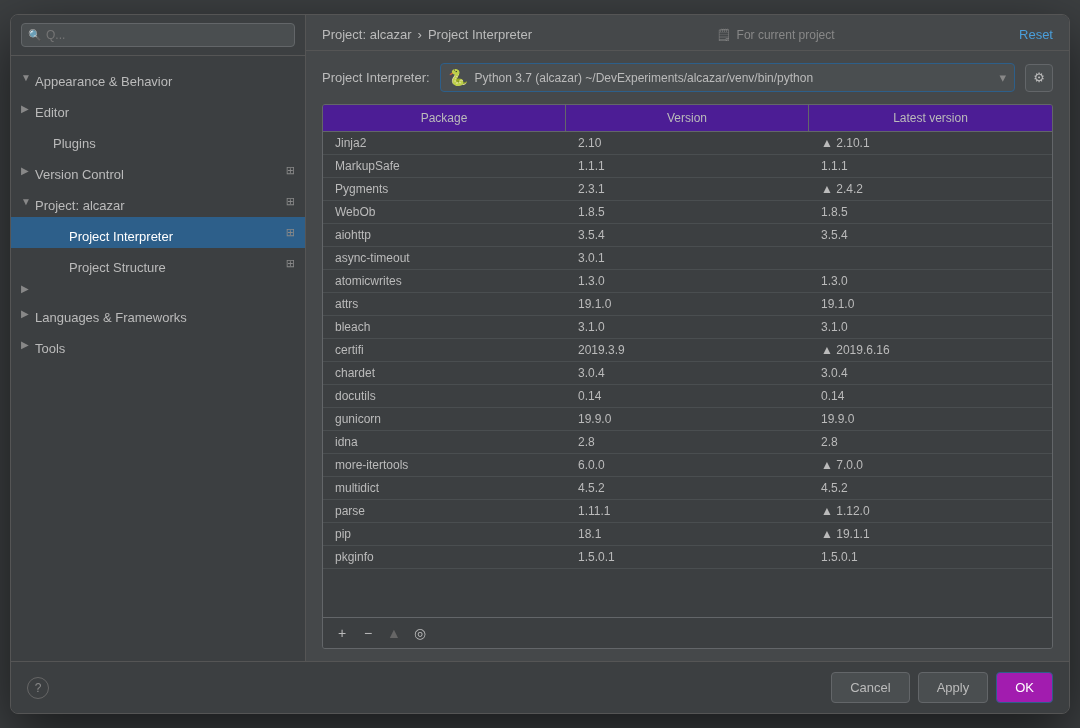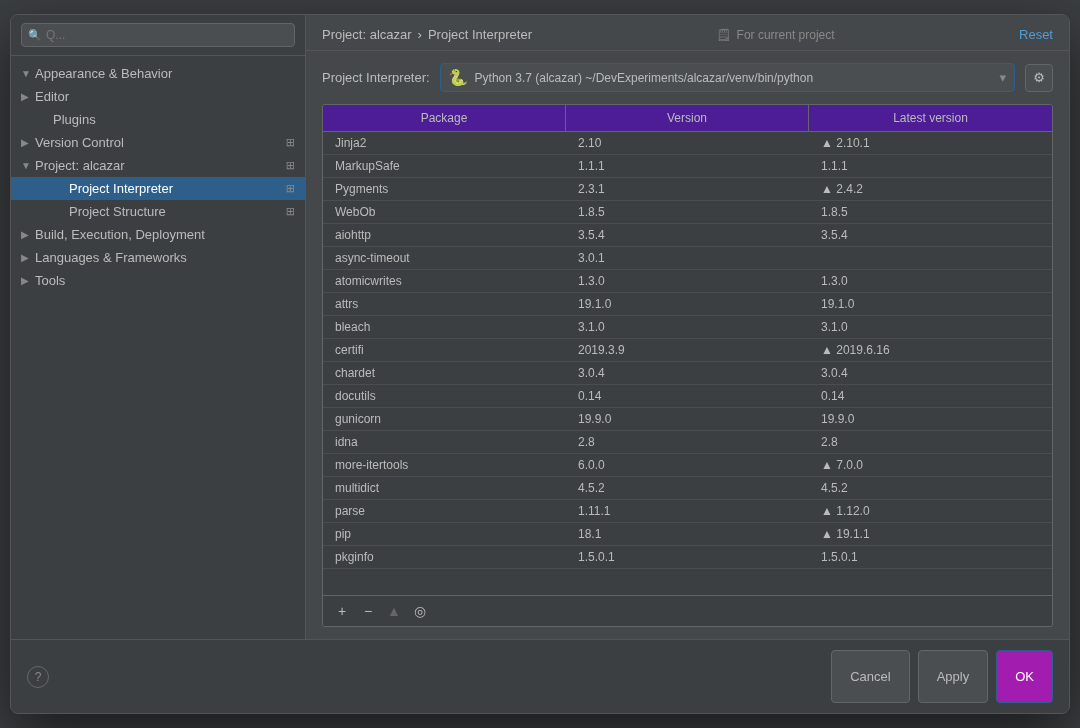--- a/index.html
+++ b/index.html
@@ -123,20 +123,21 @@
       padding-left: 44px;
     }
     .nav-arrow {
       width: 14px;
       font-size: 10px;
       color: #888;
       flex-shrink: 0;
     }
     .nav-label {
       flex: 1;
+      margin-top: 8px;
     }
     .nav-icon-right {
       color: #888;
       font-size: 11px;
       margin-left: 4px;
     }
     .main {
       flex: 1;
       background: #45484a;
       display: flex;
@@ -312,21 +313,21 @@
       border: 1px solid #666;
       display: flex;
       align-items: center;
       justify-content: center;
       color: #888;
       cursor: pointer;
       font-size: 12px;
       margin-right: auto;
     }
     .btn {
-      padding: 18px 18px;
+      padding: 7px 18px;
       border-radius: 4px;
       font-size: 13px;
       cursor: pointer;
       border: 1px solid #636669;
       text-align: center;
     }
     .btn-default {
       background: #4a4e50;
       color: #bbb;
     }
@@ -380,21 +381,20 @@
           <span class="nav-label">Project Interpreter</span>
           <span class="nav-icon-right">⊞</span>
         </div>
         <div class="nav-item child2">
           <span class="nav-arrow"></span>
           <span class="nav-label">Project Structure</span>
           <span class="nav-icon-right">⊞</span>
         </div>
         <div class="nav-item parent">
           <span class="nav-arrow">▶</span>
-          <span class="nav-label">Build, Execution, Deployment</span>
         </div>
         <div class="nav-item parent">
           <span class="nav-arrow">▶</span>
           <span class="nav-label">Languages &amp; Frameworks</span>
         </div>
         <div class="nav-item parent">
           <span class="nav-arrow">▶</span>
           <span class="nav-label">Tools</span>
         </div>
 

